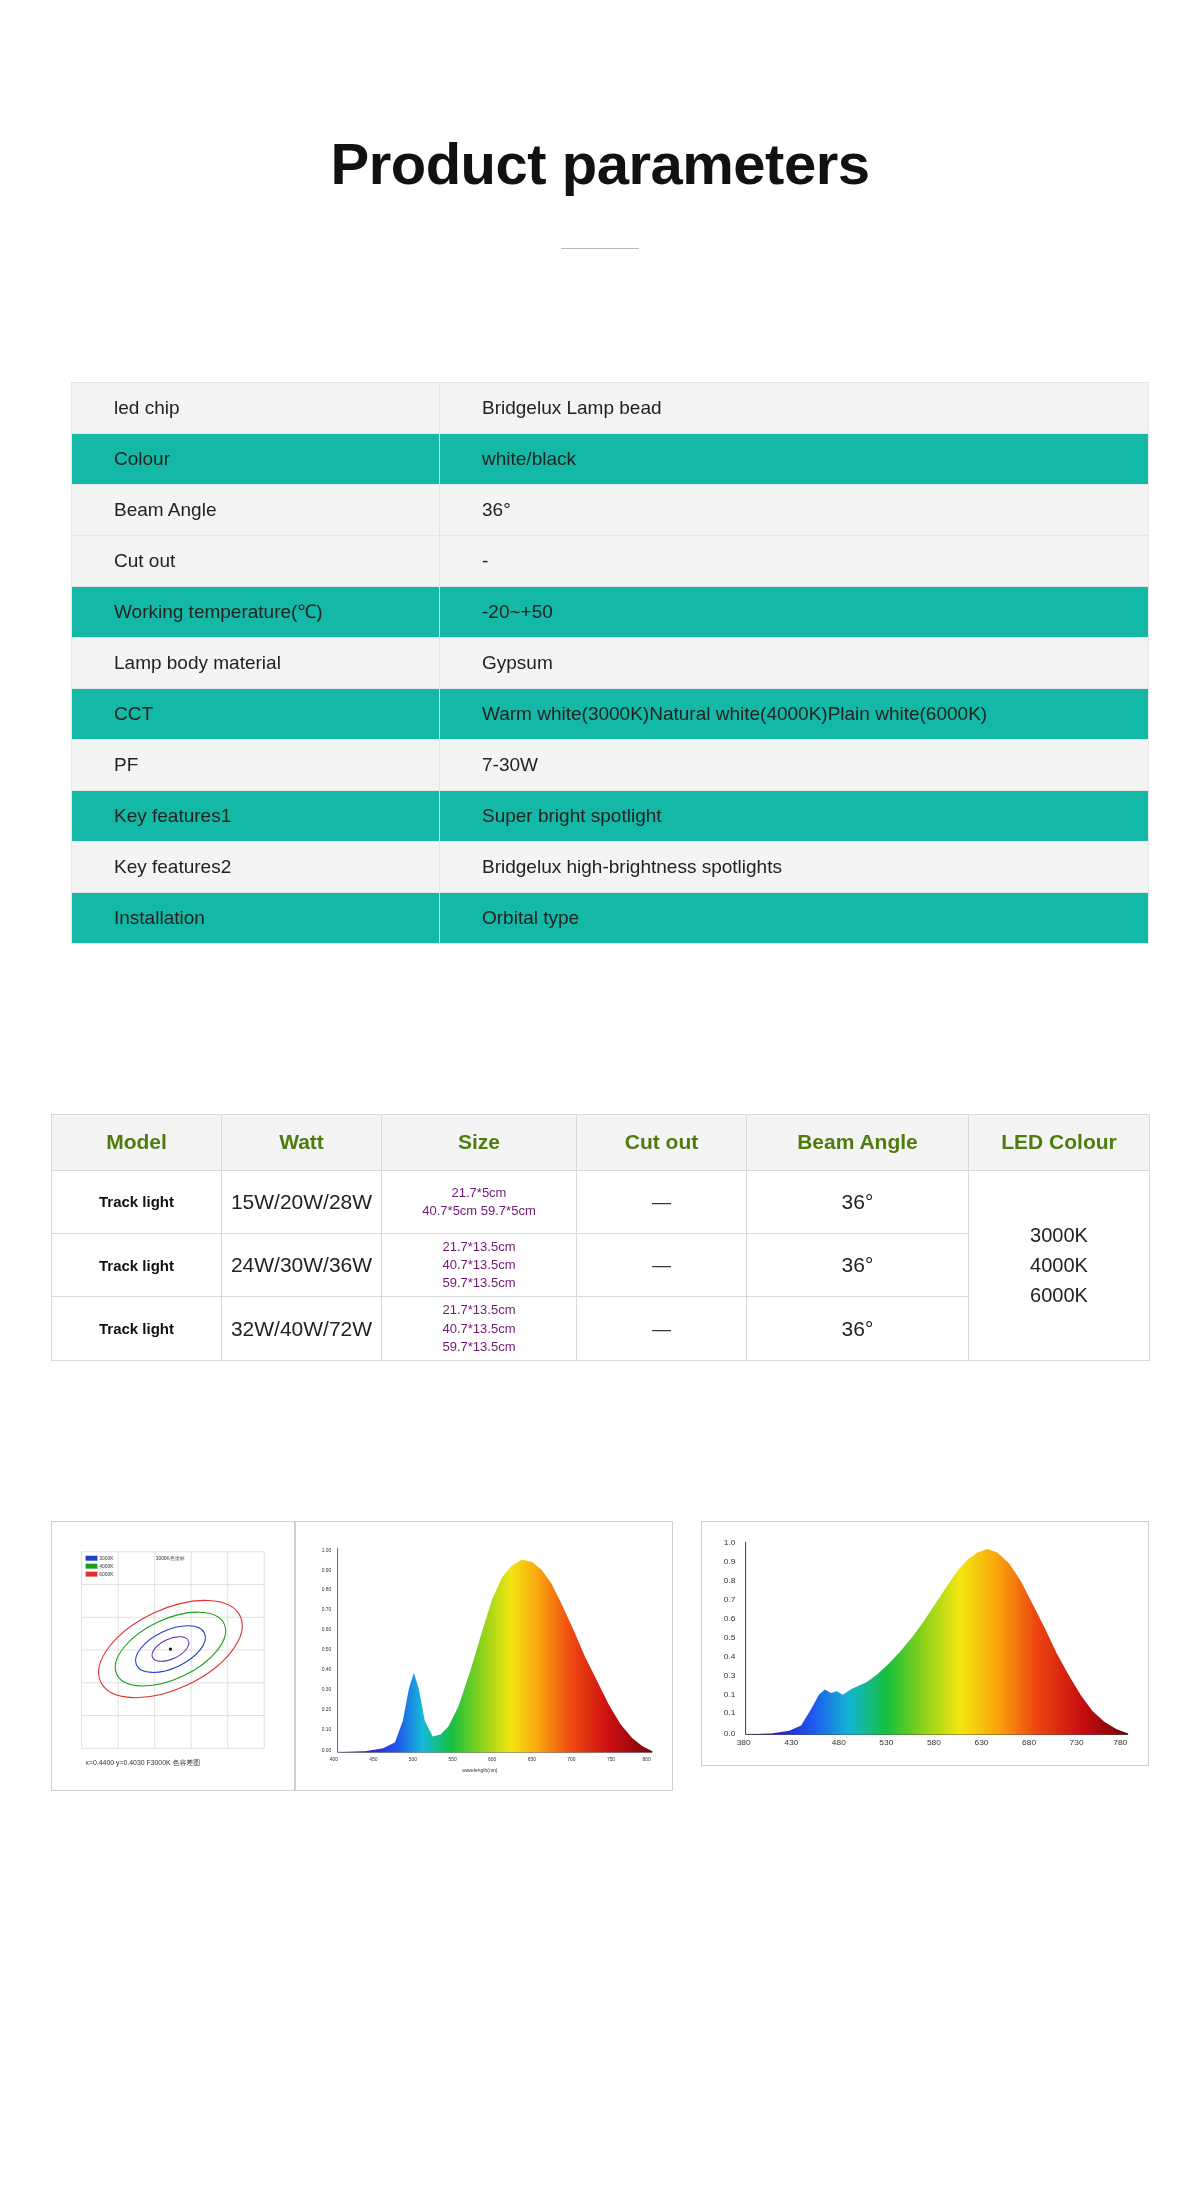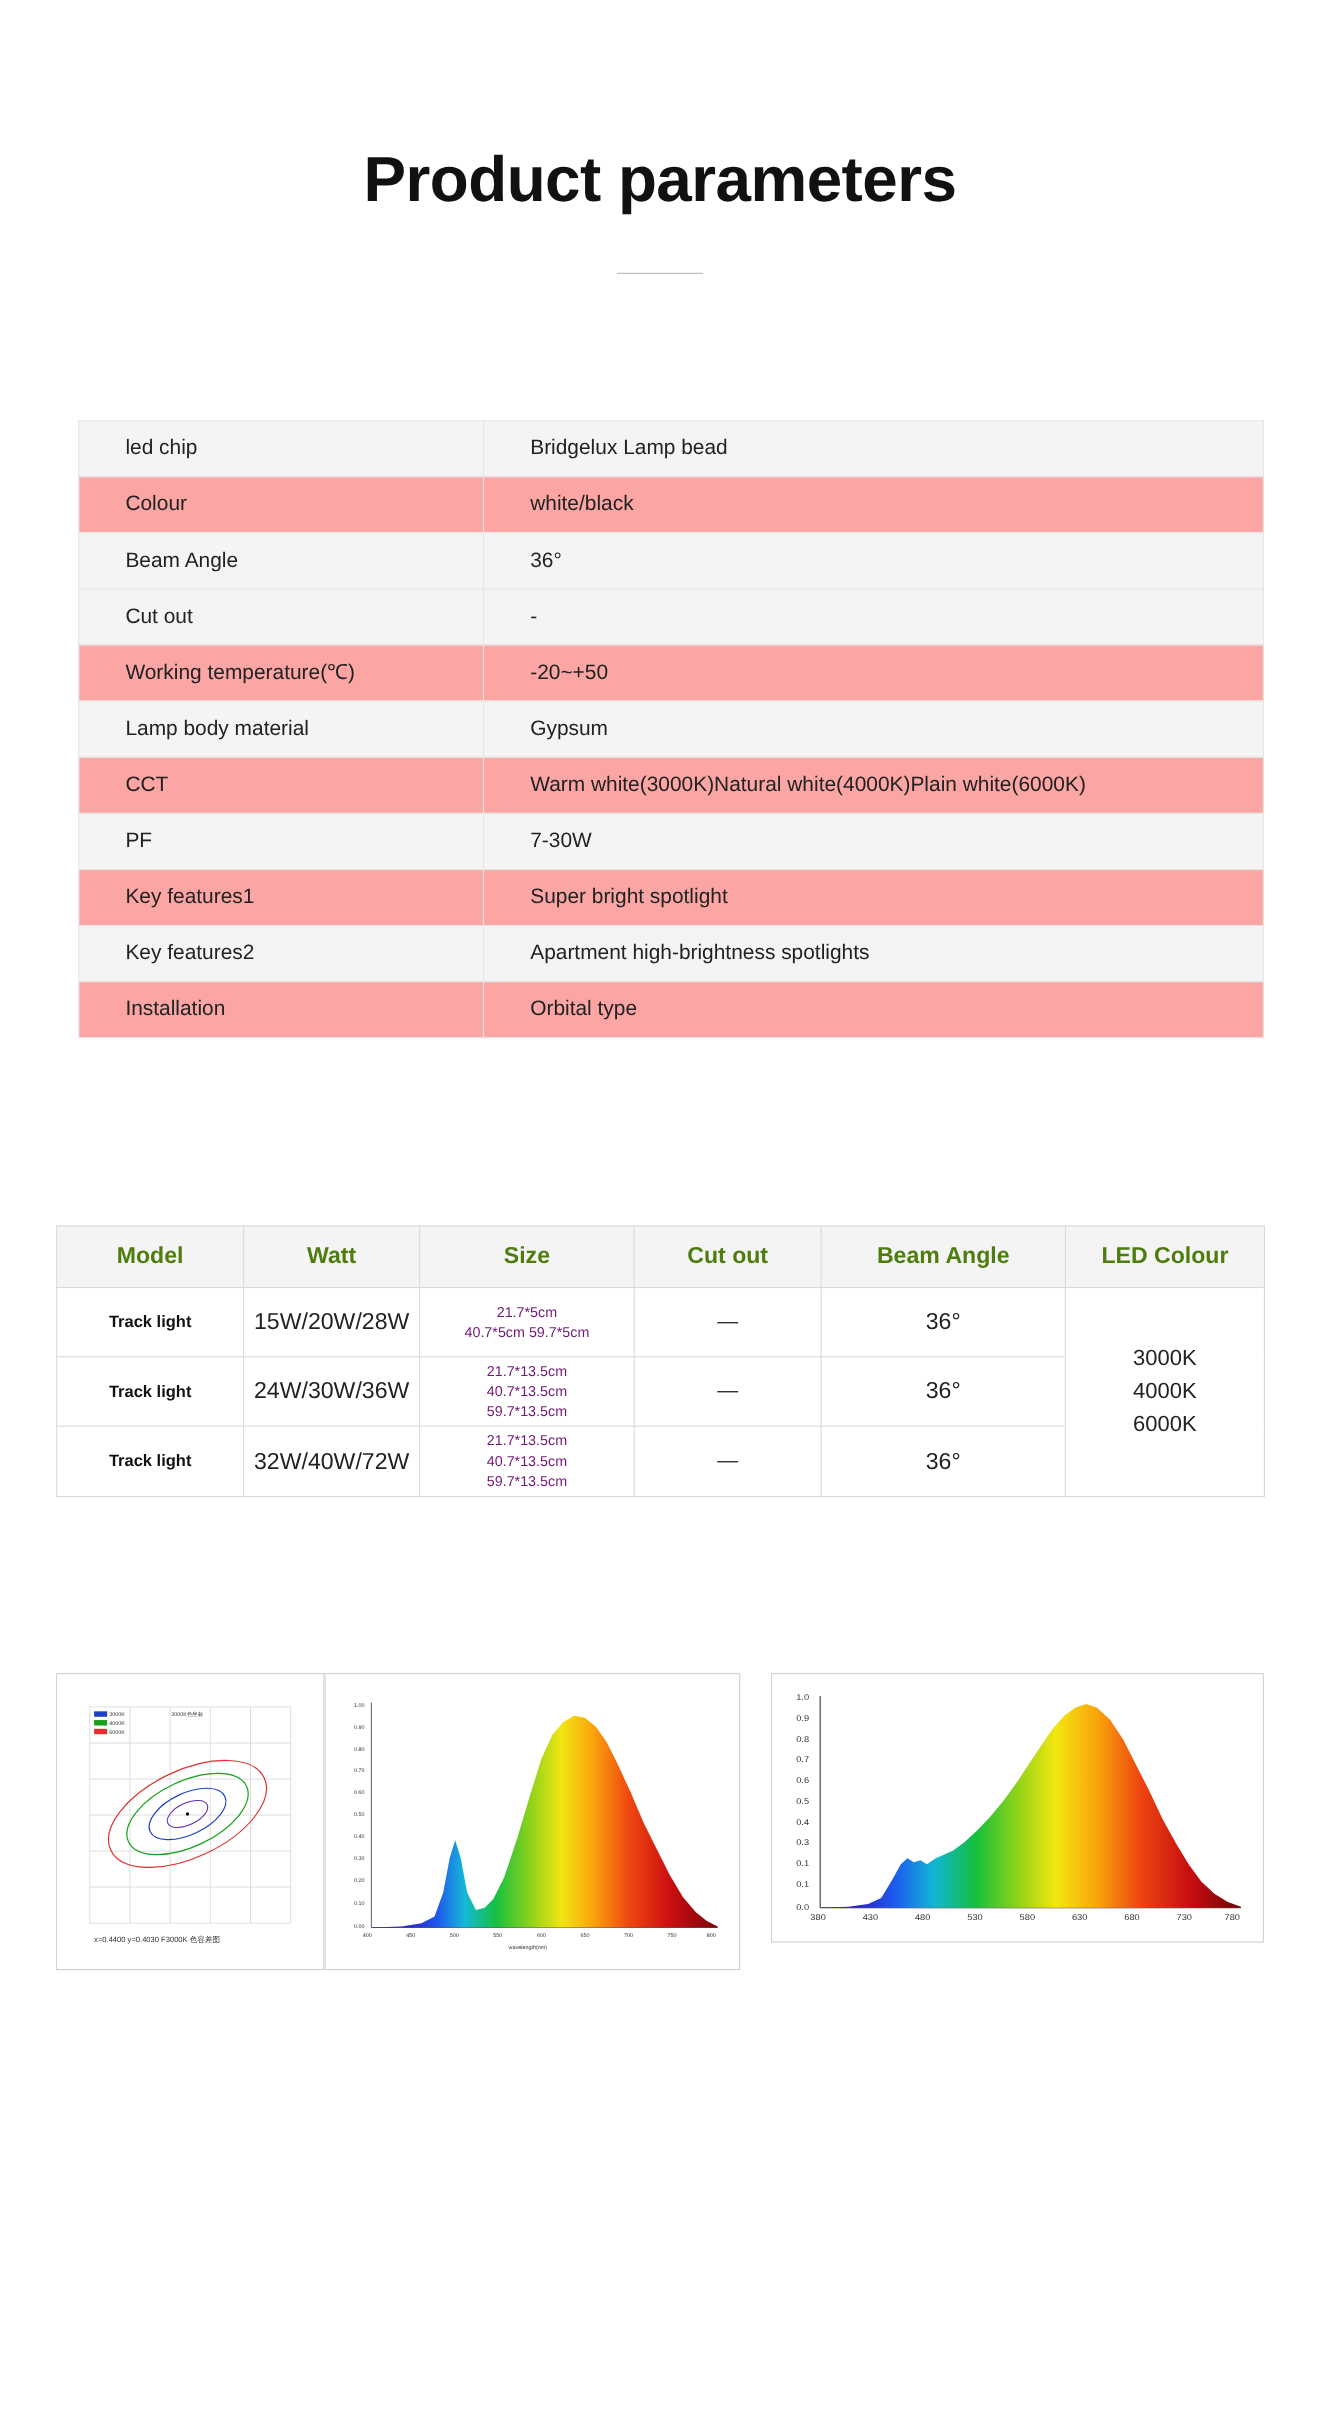--- a/index.html
+++ b/index.html
@@ -51,21 +51,21 @@
   table.spec td {
     border: 1px solid #e6e6e6;
     padding: 13px 0 13px 42px;
     font-weight: 400;
     line-height: 1.25;
     vertical-align: middle;
     height: 51px;
   }
   table.spec td.k { width: 368px; }
   table.spec tr.alt td { background: #f4f4f4; }
-  table.spec tr.plain td { background: #fca5a5; margin-top: 44px; }
+  table.spec tr.plain td { background: #14b8a6; margin-top: 44px; }
 
   
   .model-wrap {
     margin: 170px auto 0 auto;
     width: 1098px;
   }
   table.model {
     width: 100%;
     border-collapse: collapse;
     table-layout: fixed;
@@ -167,21 +167,21 @@
       <tr class="alt">
         <td class="k">PF</td>
         <td class="v">7-30W</td>
       </tr>
       <tr class="plain">
         <td class="k">Key features1</td>
         <td class="v">Super bright spotlight</td>
       </tr>
       <tr class="alt">
         <td class="k">Key features2</td>
-        <td class="v">Apartment high-brightness spotlights</td>
+        <td class="v">Bridgelux high-brightness spotlights</td>
       </tr>
       <tr class="plain">
         <td class="k">Installation</td>
         <td class="v">Orbital type</td>
       </tr>
     </tbody>
   </table>
 </div>
 
 <div class="model-wrap">

